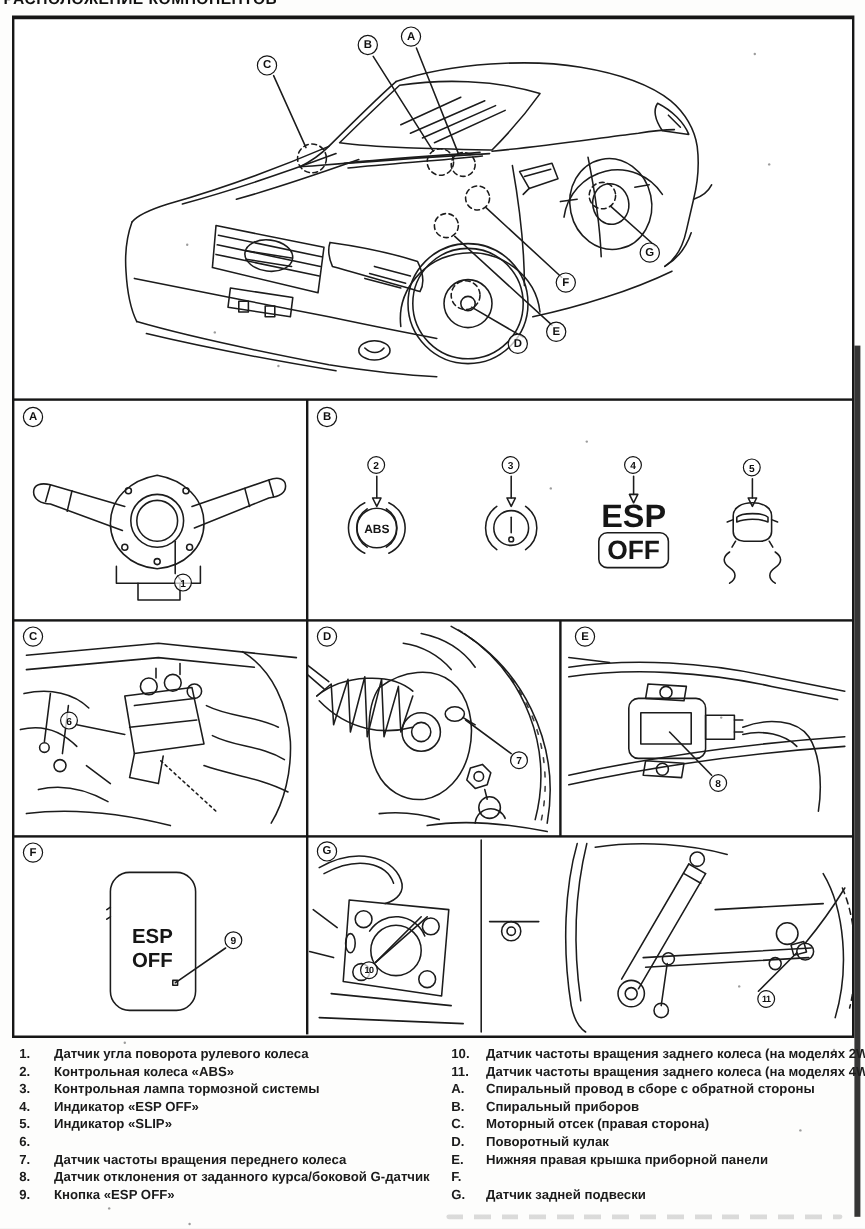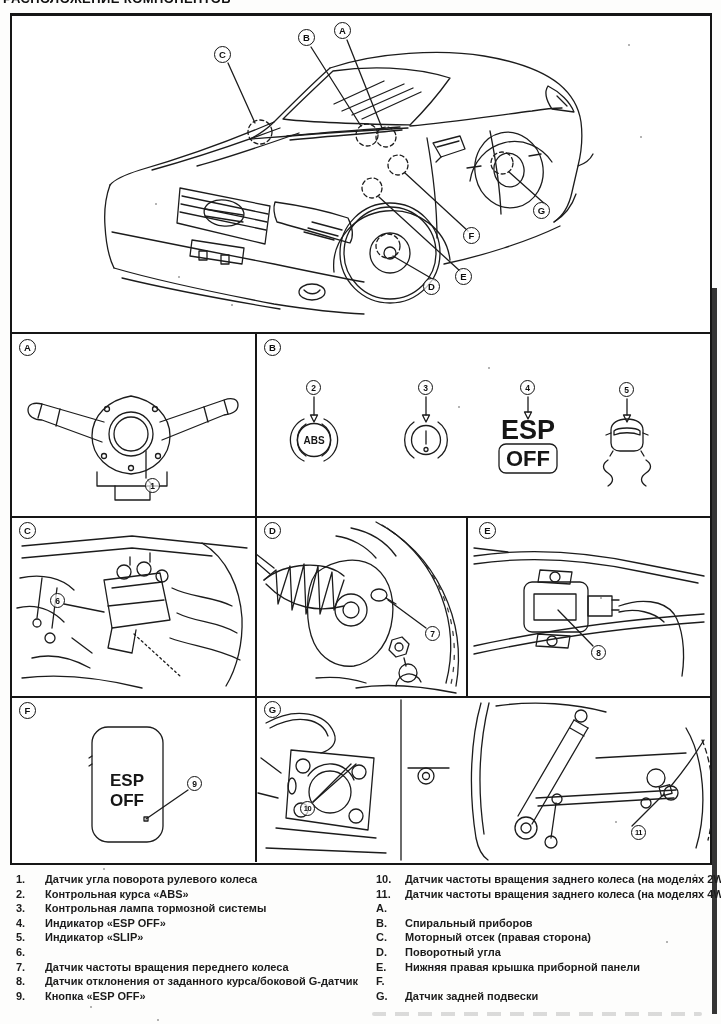--- a/index.html
+++ b/index.html
@@ -381,21 +381,21 @@
   </section>
 
   <div class="legend">
     <div class="lcol left">
       <div class="row">
           <span class="num">1.</span>
           <span class="txt">Датчик угла поворота рулевого колеса</span>
         </div>
       <div class="row">
           <span class="num">2.</span>
-          <span class="txt">Контрольная курса «ABS»</span>
+          <span class="txt">Контрольная колеса «ABS»</span>
         </div>
       <div class="row">
           <span class="num">3.</span>
           <span class="txt">Контрольная лампа тормозной системы</span>
         </div>
       <div class="row">
           <span class="num">4.</span>
           <span class="txt">Индикатор «ESP OFF»</span>
         </div>
       <div class="row">
@@ -422,32 +422,33 @@
       <div class="row">
           <span class="num">10.</span>
           <span class="txt">Датчик частоты вращения заднего колеса (на моделях 2WD)</span>
         </div>
       <div class="row">
           <span class="num">11.</span>
           <span class="txt">Датчик частоты вращения заднего колеса (на моделях 4WD)</span>
         </div>
       <div class="row">
           <span class="num">A.</span>
+          <span class="txt">Спиральный провод в сборе с обратной стороны</span>
         </div>
       <div class="row">
           <span class="num">B.</span>
           <span class="txt">Спиральный приборов</span>
         </div>
       <div class="row">
           <span class="num">C.</span>
           <span class="txt">Моторный отсек (правая сторона)</span>
         </div>
       <div class="row">
           <span class="num">D.</span>
-          <span class="txt">Поворотный угла</span>
+          <span class="txt">Поворотный кулак</span>
         </div>
       <div class="row">
           <span class="num">E.</span>
           <span class="txt">Нижняя правая крышка приборной панели</span>
         </div>
       <div class="row">
           <span class="num">F.</span>
         </div>
       <div class="row">
           <span class="num">G.</span>

